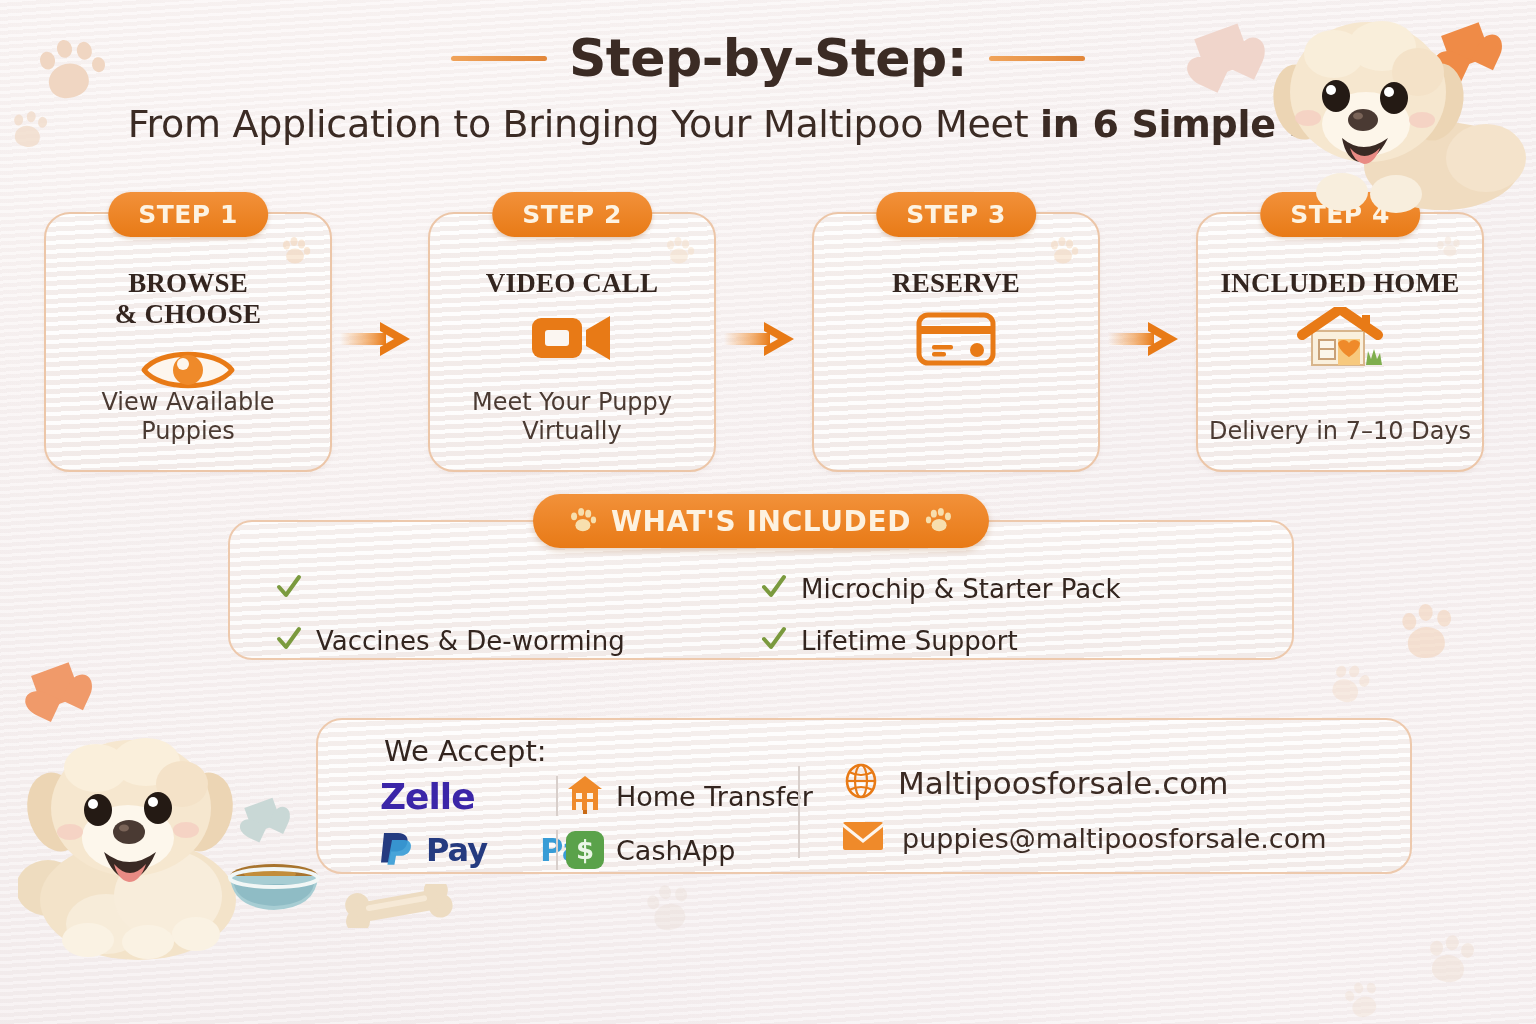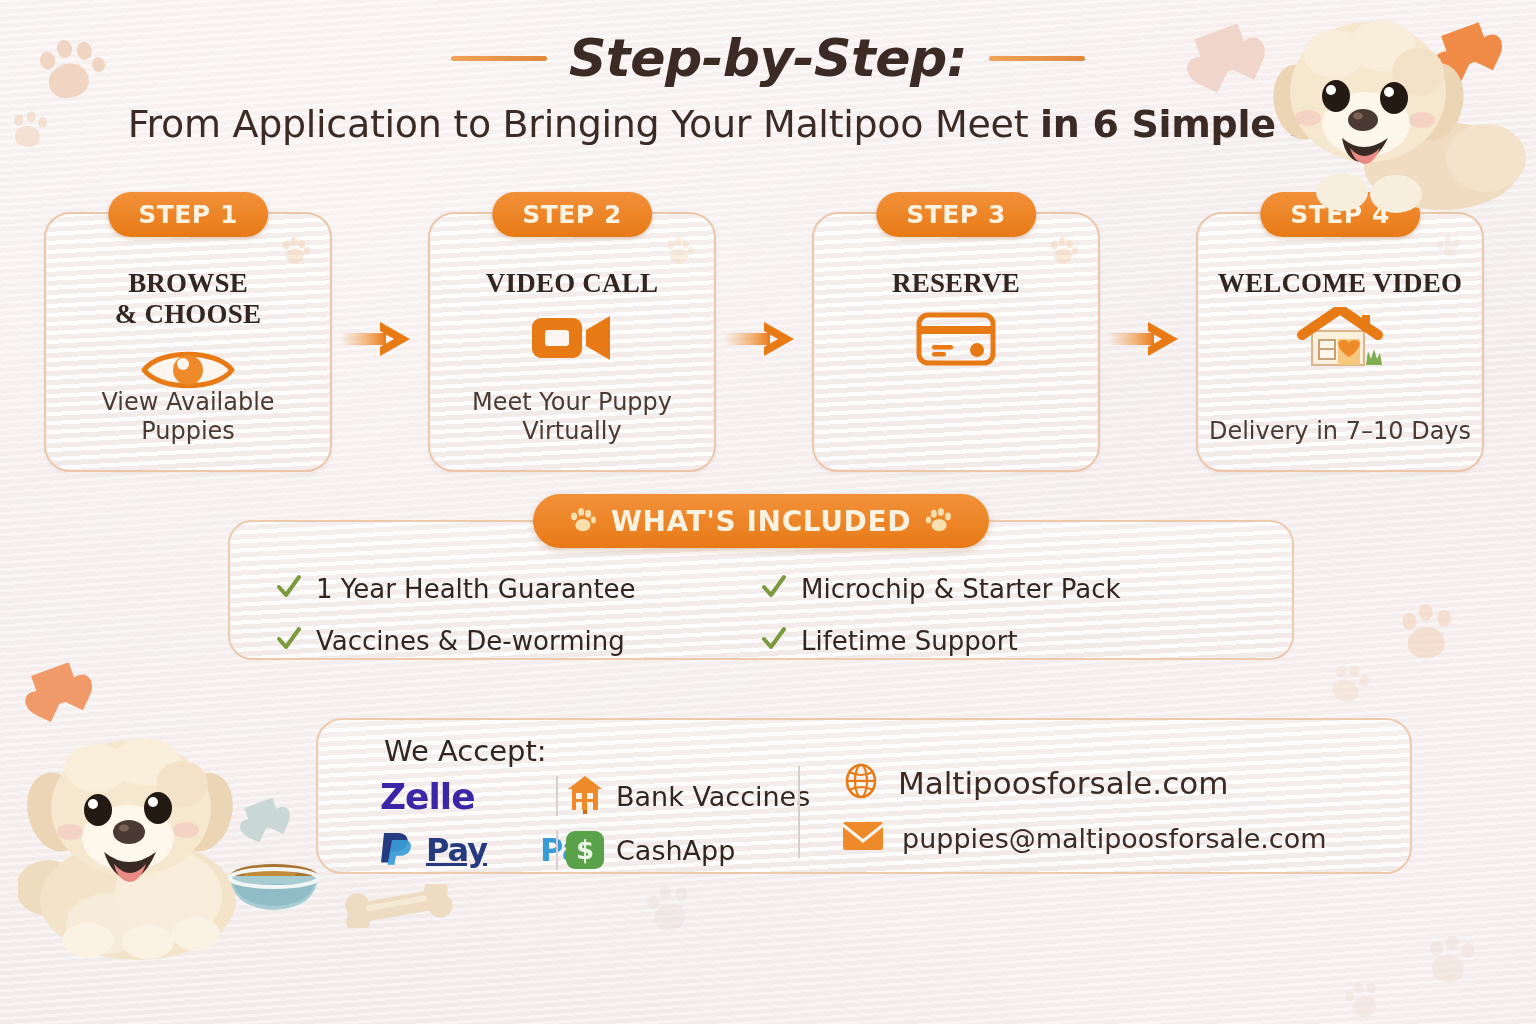--- a/index.html
+++ b/index.html
@@ -62,21 +62,21 @@
   
   #header { position: absolute; top: 28px; left: 0; width: 1536px; text-align: center; }
 
   .title-row {
     display: flex; align-items: center; justify-content: center; gap: 22px;
   }
   .title-rule { width: 96px; height: 5px; border-radius: 3px;
     background: linear-gradient(90deg,#f0a35a,#e2873a); }
   #main-title {
     font-size: 52px; font-weight: 700; letter-spacing: -0.5px;
-    color: #3b2b24; font-family: "DejaVu Sans", sans-serif; font-style: italic;
+    color: #3b2b24; font-family: "DejaVu Sans", sans-serif;
   }
   #subtitle {
     margin-top: 14px; font-size: 38px; color: #3b2b24; letter-spacing: -0.3px;
     font-family: "DejaVu Sans", sans-serif; font-weight: 400;
   }
   #subtitle b { font-weight: 700; }
 
   
   #steps {
     position: absolute; top: 190px; left: 44px;
@@ -192,21 +192,21 @@
   }
   .contact-txt.small { font-size: 27px; }
 
   
   .zelle {
     font-family: "DejaVu Sans", sans-serif; font-weight: 700;
     font-size: 36px; color: #3b26a8; letter-spacing: -1px;
   }
   .paypal-wrap { display: flex; align-items: center; gap: 5px; }
   .pp-txt { font-family: "DejaVu Sans", sans-serif; font-weight: 700; font-size: 32px; letter-spacing: -1px; }
-  .pp-a { color: #253b80; text-decoration: underline; }
+  .pp-a { color: #253b80; }
   .pp-b { color: #389cd6; margin-left: 48px; }
   .cash-badge {
     width: 38px; height: 38px; border-radius: 9px;
     background: #5aa24a; color: #eaf6e6;
     display: flex; align-items: center; justify-content: center;
     font-family: "DejaVu Sans", sans-serif; font-weight: 700; font-size: 26px;
   }
 
   
   #puppy-top { position: absolute; top: 6px; right: 4px; width: 268px; height: 208px; }
@@ -433,21 +433,21 @@
       <div class="step-badge">STEP 4</div>
       <div class="card-paw">
         <svg width="32" height="32" viewBox="0 0 34 34" aria-hidden="true">
           <ellipse cx="19" cy="20" rx="7" ry="6" fill="#f1e0d2"></ellipse>
           <ellipse cx="9" cy="14" rx="3.4" ry="4.2" fill="#f1e0d2"></ellipse>
           <ellipse cx="17" cy="9" rx="3.4" ry="4.2" fill="#f1e0d2"></ellipse>
           <ellipse cx="26" cy="12" rx="3.4" ry="4.2" fill="#f1e0d2"></ellipse>
         </svg>
       </div>
       <div class="step-title">
-        <div>WELCOME VIDEO</div>
+        <div>INCLUDED HOME</div>
       </div>
       <div class="step-icon">
         <svg width="100" height="62" viewBox="0 0 100 62" aria-hidden="true">
           <rect x="22" y="24" width="52" height="34" fill="#faf0dd" stroke="#d8b58c" stroke-width="2"></rect>
           <rect x="48" y="32" width="22" height="26" fill="#f7c97e"></rect>
           <path d="M12 28 L50 2 L88 28" fill="none" stroke="#e87a16" stroke-width="10" stroke-linejoin="round" stroke-linecap="round"></path>
           <rect x="72" y="8" width="8" height="16" fill="#e87a16"></rect>
           <rect x="29" y="33" width="16" height="19" fill="#fcf6ea" stroke="#c9a177" stroke-width="2"></rect>
           <line x1="29" y1="42" x2="45" y2="42" stroke="#c9a177" stroke-width="2"></line>
           <path d="M54 38 a6.5 6.5 0 0 1 11 0 a6.5 6.5 0 0 1 11 0 c0 7 -11 14 -11 14 c0 0 -11 -7 -11 -14 z" transform="translate(-6,-2)" fill="#ef8a2a"></path>
@@ -483,21 +483,20 @@
       </span>
     </div>
 
     <div id="included-list">
       <div class="inc-item">
         <span>
           <svg width="26" height="26" viewBox="0 0 26 26" aria-hidden="true">
             <path d="M3 13 L10 21 L23 3" fill="none" stroke="#7b9a3e" stroke-width="4" stroke-linecap="round" stroke-linejoin="round"></path>
           </svg>
         </span>
-        <span class="txt">1 Year Health Guarantee</span>
       </div>
       <div class="inc-item">
         <span>
           <svg width="26" height="26" viewBox="0 0 26 26" aria-hidden="true">
             <path d="M3 13 L10 21 L23 3" fill="none" stroke="#7b9a3e" stroke-width="4" stroke-linecap="round" stroke-linejoin="round"></path>
           </svg>
         </span>
         <span class="txt">Microchip &amp; Starter Pack</span>
       </div>
       <div class="inc-item">
@@ -532,21 +531,21 @@
           <svg width="38" height="40" viewBox="0 0 38 40" aria-hidden="true">
             <path d="M19 2 L36 15 L2 15 Z" fill="#ef8a2a"></path>
             <rect x="6" y="15" width="26" height="21" fill="#ef8a2a"></rect>
             <rect x="10" y="19" width="6" height="6" fill="#fdf3e6"></rect>
             <rect x="21" y="19" width="6" height="6" fill="#fdf3e6"></rect>
             <rect x="10" y="28" width="6" height="8" fill="#fdf3e6"></rect>
             <rect x="21" y="28" width="6" height="8" fill="#fdf3e6"></rect>
             <rect x="17" y="36" width="4" height="4" fill="#c96a15"></rect>
           </svg>
         </span>
-        <span class="pay-label">Bank Vaccines</span>
+        <span class="pay-label">Home Transfer</span>
       </div>
 
       <div class="pay-cell">
         <span>
           <svg width="34" height="36" viewBox="0 0 34 36" aria-hidden="true">
             <path d="M4 3 h14 c8 0 11 5 9 11 c-1.6 5 -6 7.5 -12 7.5 h-4 l-2 11 h-8 z" fill="#253b80"></path>
             <path d="M12 10 h12 c6 0 8 4 6.5 9 c-1.4 4.6 -5.5 6.8 -10.5 6.8 h-4 l-1.6 9 h-7 z" fill="#389cd6" opacity="0.92"></path>
           </svg>
         </span>
         <span class="paypal-wrap">

